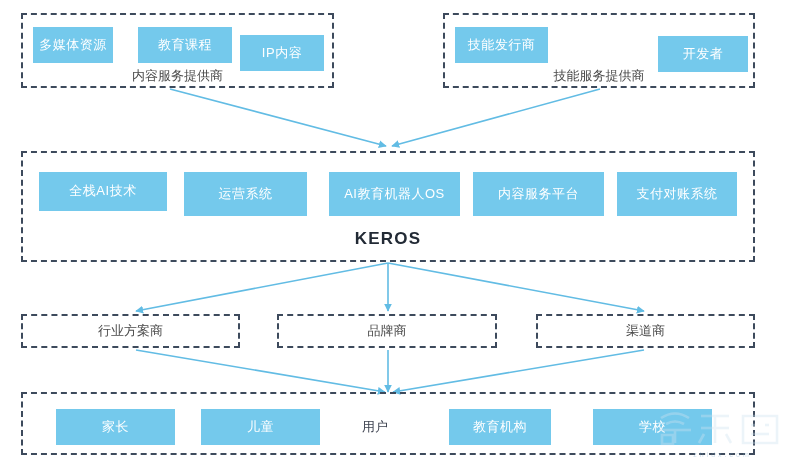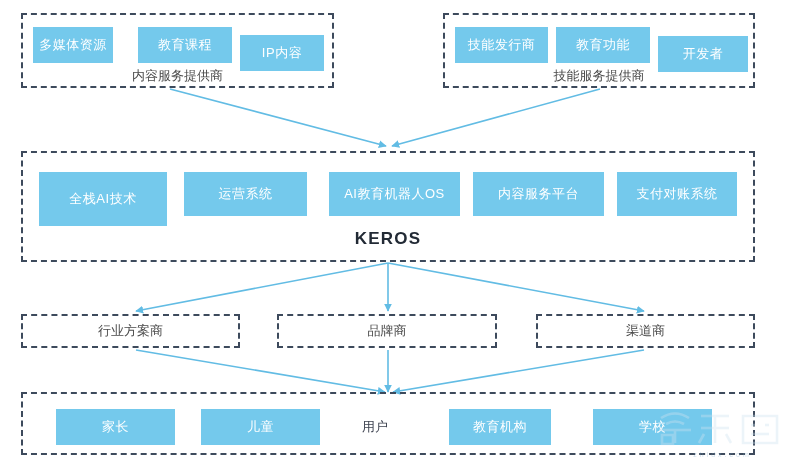--- a/index.html
+++ b/index.html
@@ -134,27 +134,26 @@
   <div class="group" style="left:21px; top:13px; width:313px; height:75px;"></div>
 
   <div class="chip" style="left:33px; top:27px; width:80px; height:36px;">多媒体资源</div>
   <div class="chip" style="left:138px; top:27px; width:94px; height:36px;">教育课程</div>
   <div class="chip" style="left:240px; top:27px; width:84px; height:36px;margin-top:8px;">IP内容</div>
   <div class="caption" style="left:21px; top:66px; width:313px; height:19px;">内容服务提供商</div>
 
   <div class="group" style="left:443px; top:13px; width:312px; height:75px;"></div>
 
   <div class="chip" style="left:455px; top:27px; width:93px; height:36px;">技能发行商</div>
-  <div class="chip" style="left:556px; top:27px; width:94px; height:36px;">教育功能</div>
   <div class="chip" style="left:658px; top:36px; width:90px; height:36px;">开发者</div>
   <div class="caption" style="left:443px; top:66px; width:312px; height:19px;">技能服务提供商</div>
 
   <div class="group" style="left:21px; top:151px; width:734px; height:111px;"></div>
 
-  <div class="chip" style="left:39px; top:172px; width:128px; height:54px;">全栈AI技术</div>
+  <div class="chip" style="left:39px; top:172px; width:128px; height:39px;">全栈AI技术</div>
   <div class="chip" style="left:184px; top:172px; width:123px; height:44px;">运营系统</div>
   <div class="chip" style="left:329px; top:172px; width:131px; height:44px;">AI教育机器人OS</div>
   <div class="chip" style="left:473px; top:172px; width:131px; height:44px;">内容服务平台</div>
   <div class="chip" style="left:617px; top:172px; width:120px; height:44px;">支付对账系统</div>
 
   <div class="wordmark" style="left:21px; top:226px; width:734px; height:26px;">KEROS</div>
 
   <div class="pillbox" style="left:21px; top:314px; width:219px; height:34px;">行业方案商</div>
   <div class="pillbox" style="left:277px; top:314px; width:220px; height:34px;">品牌商</div>
   <div class="pillbox" style="left:536px; top:314px; width:219px; height:34px;">渠道商</div>

